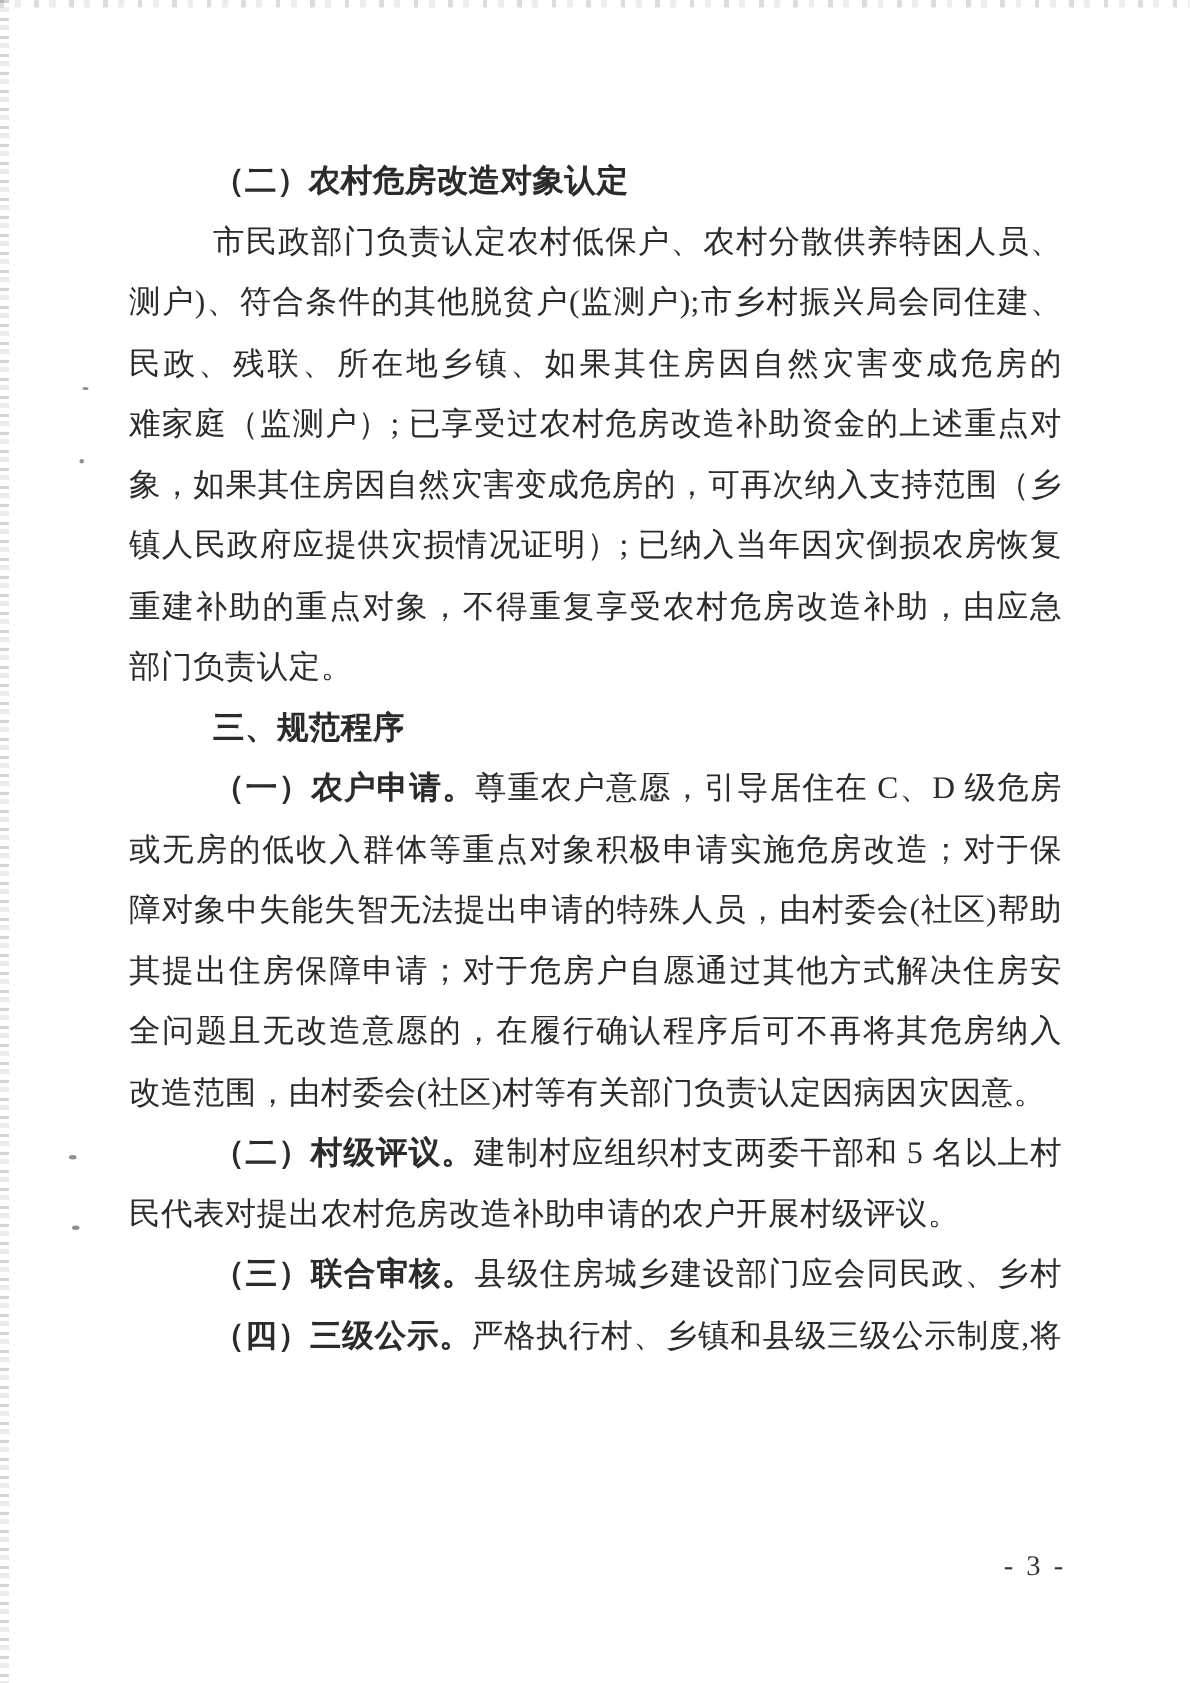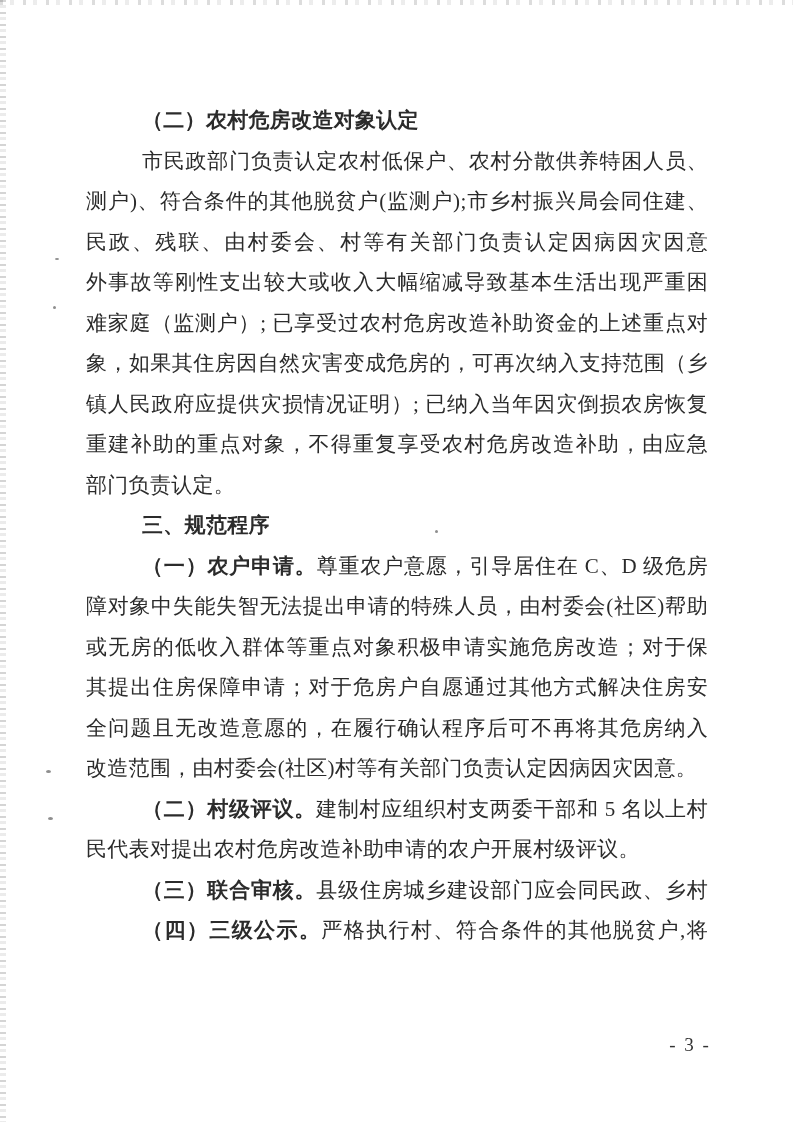--- a/index.html
+++ b/index.html
@@ -96,41 +96,40 @@
   <div class="speck" style="left:435px; top:530px; width:3px; height:3px;"></div>
   <div class="speck" style="left:46px; top:770px; width:5px; height:3px;"></div>
   <div class="speck" style="left:48px; top:817px; width:5px; height:3px;"></div>
 
   <div class="content">
 
     <div class="line indent bold-line"><span class="bp">（二）农村危房改造对象认定</span><span></span></div>
 
     <div class="line indent j"><span class="bp"></span><span>市民政部门负责认定农村低保户、农村分散供养特困人员、</span></div>
     <div class="line j"><span class="bp"></span><span>测户)、符合条件的其他脱贫户(监测户);市乡村振兴局会同住建、</span></div>
-    <div class="line j"><span class="bp"></span><span>民政、残联、由村委会、村等有关部门负责认定因病因灾因意</span></div>
-    <div class="line j"><span class="bp"></span><span>外事故等刚性支出较大或收入大幅缩减导致基本生活出现严重困</span></div>
+    <div class="line j"><span class="bp"></span><span>民政、残联、所在地乡镇、如果其住房因自然灾害变成危房的</span></div>
     <div class="line j"><span class="bp"></span><span>难家庭（监测户）; 已享受过农村危房改造补助资金的上述重点对</span></div>
     <div class="line j"><span class="bp"></span><span>象，如果其住房因自然灾害变成危房的，可再次纳入支持范围（乡</span></div>
     <div class="line j"><span class="bp"></span><span>镇人民政府应提供灾损情况证明）; 已纳入当年因灾倒损农房恢复</span></div>
     <div class="line j"><span class="bp"></span><span>重建补助的重点对象，不得重复享受农村危房改造补助，由应急</span></div>
     <div class="line"><span class="bp"></span><span>部门负责认定。</span></div>
 
     <div class="line indent bold-line"><span class="bp">三、规范程序</span><span></span></div>
 
     <div class="line indent j"><span class="bp">（一）农户申请。</span><span>尊重农户意愿，引导居住在 C、D 级危房</span></div>
+    <div class="line j"><span class="bp"></span><span>或无房的低收入群体等重点对象积极申请实施危房改造；对于保</span></div>
     <div class="line j"><span class="bp"></span><span>障对象中失能失智无法提出申请的特殊人员，由村委会(社区)帮助</span></div>
-    <div class="line j"><span class="bp"></span><span>或无房的低收入群体等重点对象积极申请实施危房改造；对于保</span></div>
     <div class="line j"><span class="bp"></span><span>其提出住房保障申请；对于危房户自愿通过其他方式解决住房安</span></div>
     <div class="line j"><span class="bp"></span><span>全问题且无改造意愿的，在履行确认程序后可不再将其危房纳入</span></div>
     <div class="line"><span class="bp"></span><span>改造范围，由村委会(社区)村等有关部门负责认定因病因灾因意。</span></div>
 
     <div class="line indent j"><span class="bp">（二）村级评议。</span><span>建制村应组织村支两委干部和 5 名以上村</span></div>
     <div class="line"><span class="bp"></span><span>民代表对提出农村危房改造补助申请的农户开展村级评议。</span></div>
 
     <div class="line indent j"><span class="bp">（三）联合审核。</span><span>县级住房城乡建设部门应会同民政、乡村</span></div>
 
-    <div class="line indent j"><span class="bp">（四）三级公示。</span><span>严格执行村、符合条件的其他脱贫户,将</span></div>
+    <div class="line indent j"><span class="bp">（四）三级公示。</span><span>严格执行村、乡镇和县级三级公示制度,将</span></div>
 
   </div>
 
   <div class="footer">- 3 -</div>
 
 </div>
 
 </body></html>

